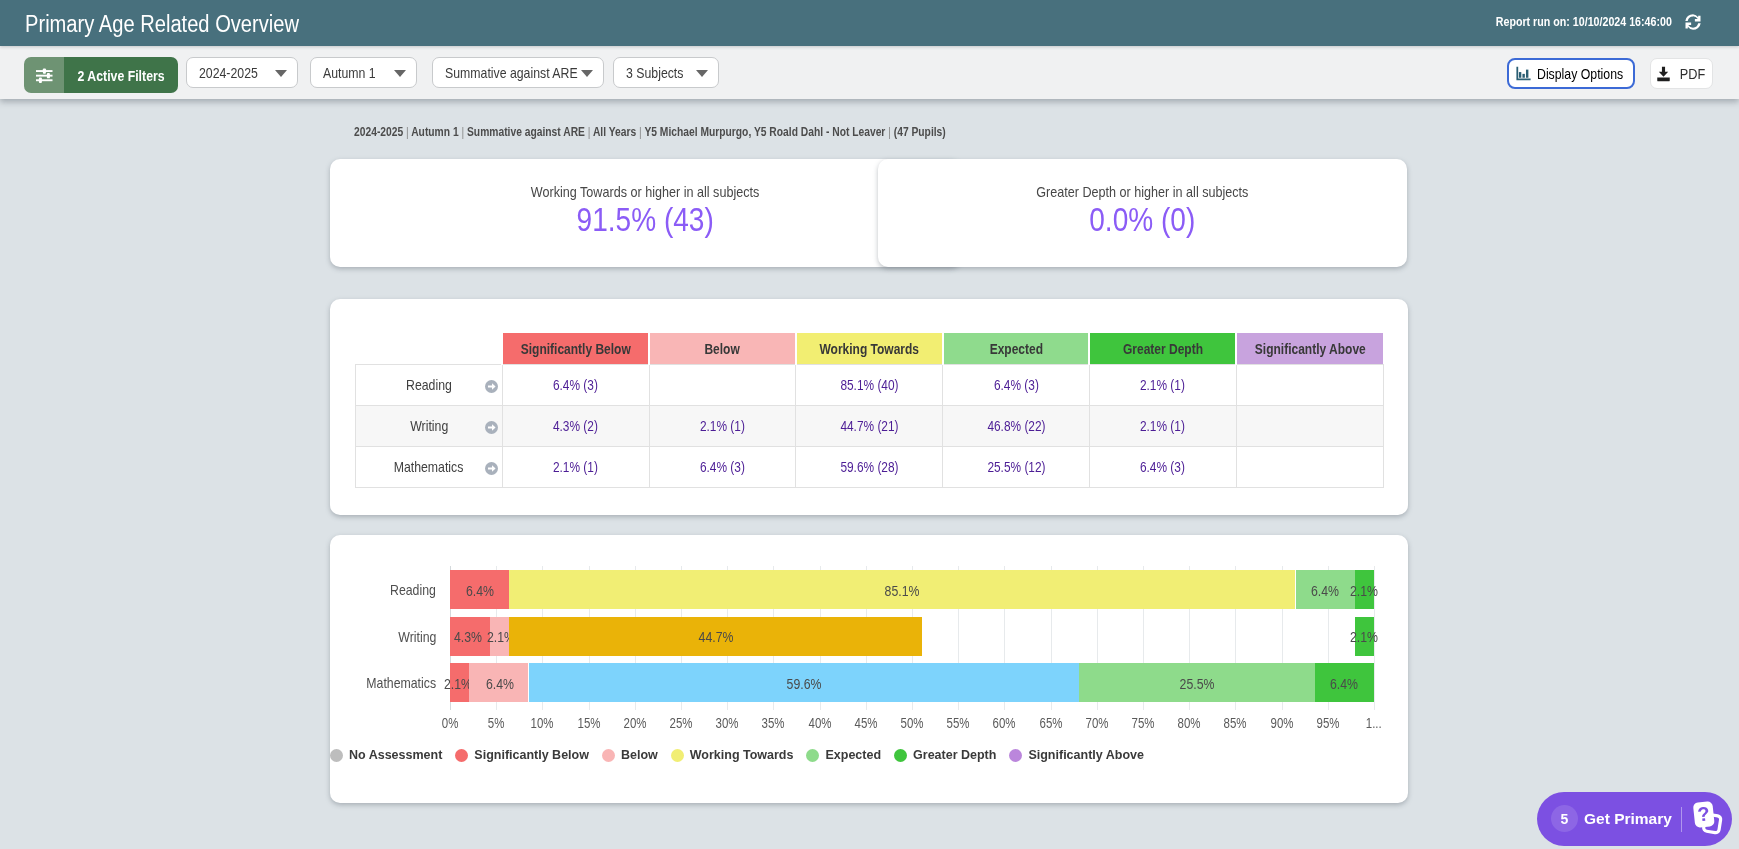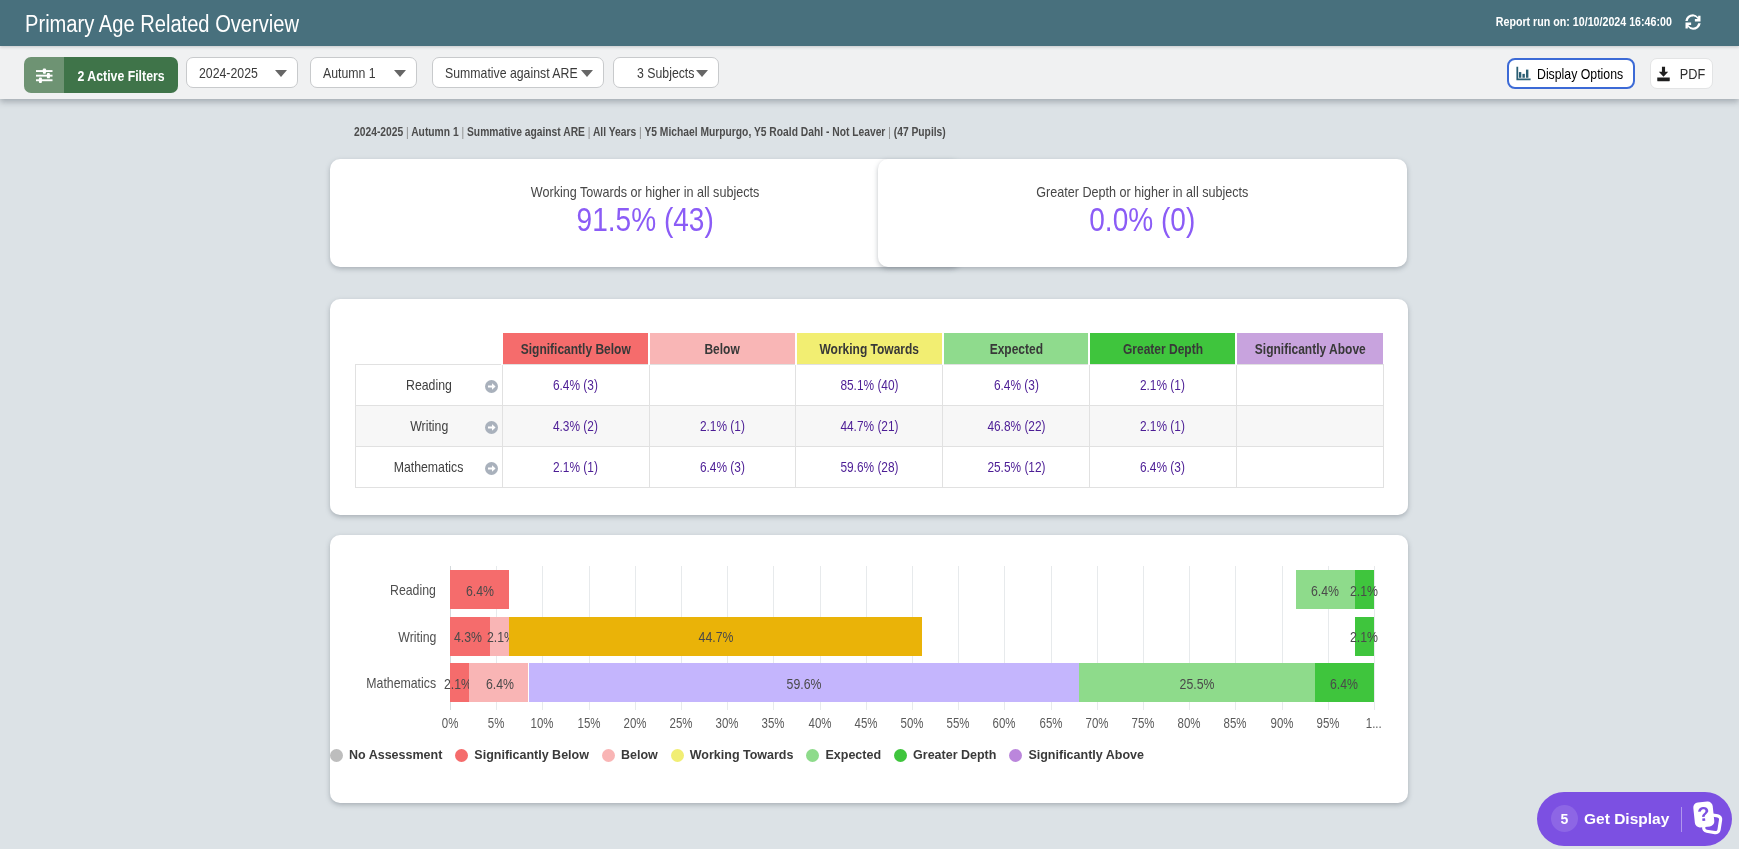--- a/index.html
+++ b/index.html
@@ -113,21 +113,21 @@
       <span class="caret"></span>
     </div>
   <div class="dd" style="left:310px; width:107px;">
       <span class="cxl">Autumn 1</span>
       <span class="caret"></span>
     </div>
   <div class="dd" style="left:432px; width:172px;">
       <span class="cxl">Summative against ARE</span>
       <span class="caret"></span>
     </div>
-  <div class="dd" style="left:613px; width:106px;justify-content:center;">
+  <div class="dd" style="left:613px; width:106px;">
       <span class="cxl">3 Subjects</span>
       <span class="caret"></span>
     </div>
 
   <div class="btn-display">
     <svg width="17" height="17" viewBox="0 0 24 24" fill="#2b5f74">
       <path d="M4.5 2.5H2v19h20v-2.5H4.5z"></path>
       <rect x="5.5" y="10" width="3.4" height="8"></rect>
       <rect x="10.5" y="12.5" width="3.4" height="5.5"></rect>
       <rect x="15.5" y="6.5" width="3.4" height="11.5"></rect>
@@ -246,20 +246,23 @@
   <div class="tick" style="left:813.0px;"><span>75%</span></div>
   <div class="tick" style="left:859.2px;"><span>80%</span></div>
   <div class="tick" style="left:905.4px;"><span>85%</span></div>
   <div class="tick" style="left:951.6px;"><span>90%</span></div>
   <div class="tick" style="left:997.8px;"><span>95%</span></div>
   <div class="tick" style="left:1044.0px;"><span>1...</span></div>
   <div class="bar" style="top:35px;">
       <div class="seg" style="left:0.0px;width:59.1px;background:#f56c6c;">
         <span>6.4%</span>
       </div>
+      <div class="seg" style="left:59.1px;width:786.3px;background:#f1ee74;">
+        <span>85.1%</span>
+      </div>
       <div class="seg" style="left:845.5px;width:59.1px;background:#8edb8b;">
         <span>6.4%</span>
       </div>
       <div class="seg" style="left:904.6px;width:19.4px;background:#3fc53d;">
         <span>2.1%</span>
       </div>
     </div>
   <div class="bar" style="top:81.7px;">
       <div class="seg" style="left:0.0px;width:39.7px;background:#f56c6c;">
         <span style="transform:translate(calc(-50% - 2px),-50%) scaleX(.82)">4.3%</span>
@@ -274,21 +277,21 @@
         <span>2.1%</span>
       </div>
     </div>
   <div class="bar" style="top:128.4px;">
       <div class="seg" style="left:0.0px;width:19.4px;background:#f56c6c;">
         <span style="transform:translate(calc(-50% - 2px),-50%) scaleX(.82)">2.1%</span>
       </div>
       <div class="seg" style="left:19.4px;width:59.1px;background:#f9b5b5;">
         <span style="transform:translate(calc(-50% + 1px),-50%) scaleX(.82)">6.4%</span>
       </div>
-      <div class="seg" style="left:78.5px;width:550.7px;background:#c4b5fd;">
+      <div class="seg" style="left:78.5px;width:550.7px;background:#7dd3fc;">
         <span>59.6%</span>
       </div>
       <div class="seg" style="left:629.2px;width:235.6px;background:#8edb8b;">
         <span>25.5%</span>
       </div>
       <div class="seg" style="left:864.9px;width:59.1px;background:#3fc53d;">
         <span>6.4%</span>
       </div>
     </div>
   <div class="rowlbl" style="top:46px;"><span>Reading</span></div>
@@ -300,21 +303,21 @@
       <div class="litem"><span class="ldot" style="background:#f9b5b5;"></span>Below</div>
       <div class="litem"><span class="ldot" style="background:#f1ee74;"></span>Working Towards</div>
       <div class="litem"><span class="ldot" style="background:#8edb8b;"></span>Expected</div>
       <div class="litem"><span class="ldot" style="background:#3fc53d;"></span>Greater Depth</div>
       <div class="litem"><span class="ldot" style="background:#bb86dc;"></span>Significantly Above</div>
     </div>
 </div>
 
 <div id="getstarted">
   <div class="gs-circle">5</div>
-  <div class="gs-text">Get Display</div>
+  <div class="gs-text">Get Primary</div>
   <div class="gs-sep"></div>
   <svg class="gs-icon" width="32" height="38" viewBox="0 0 32 38">
     <g transform="rotate(9 21 24)">
         <rect x="13.5" y="16" width="15.5" height="17" rx="3.5" fill="none" stroke="#fff" stroke-width="3.2"></rect>
       </g>
     <g transform="rotate(-6 12.5 15)">
         <rect x="3" y="3" width="19.5" height="25" rx="5" fill="#fff"></rect>
     <text x="12.7" y="22" text-anchor="middle" font-size="20" font-weight="bold" fill="#7c50e2" font-family="Liberation Sans, sans-serif">?</text>
       </g>
   </svg>

